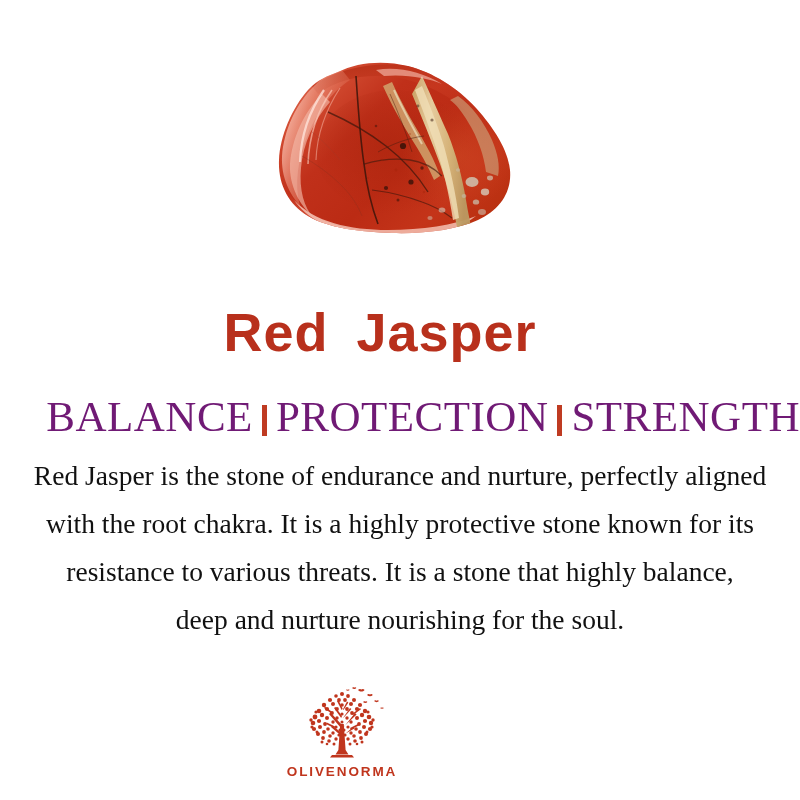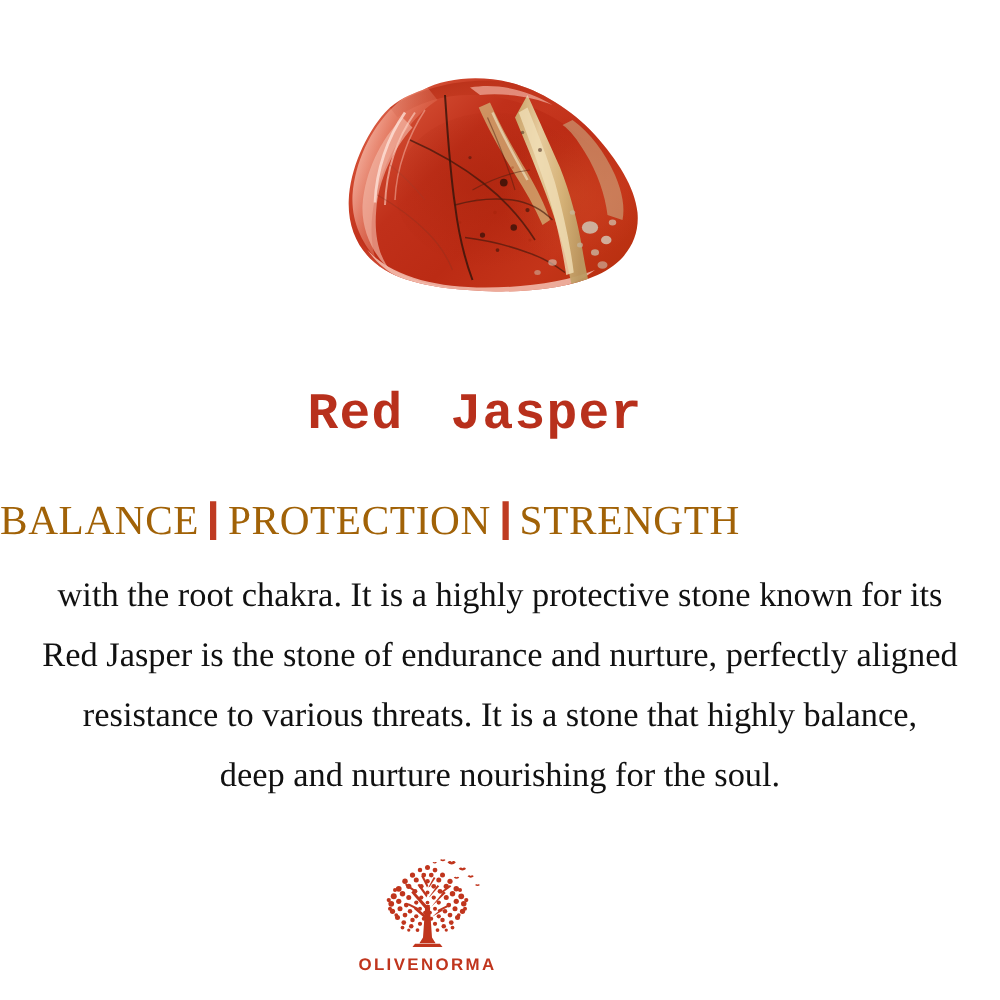--- a/index.html
+++ b/index.html
@@ -37,42 +37,42 @@
 
   .stone-svg { display: block; width: 100%; height: 100%; }
 
   
   .title {
     position: absolute;
     top: 296px;
     left: 0;
     width: 760px;
     text-align: center;
-    font-family: Liberation Mono, monospace;
+    font-family: Liberation Sans, sans-serif;
     font-weight: bold;
-    font-size: 41px;
+    font-size: 54px;
     line-height: 72px;
     letter-spacing: 1px;
     color: #b8301c;
     word-spacing: 12px;
   }
 
   
   .subtitle {
     position: absolute;
     top: 396px;
     left: 0;
     width: 800px;
-    text-align: left;
+    text-align: right;
     font-family: "Liberation Serif", serif;
     font-weight: normal;
-    font-size: 33px;
+    font-size: 43px;
     line-height: 42px;
     letter-spacing: 0.5px;
-    color: #a16207;
+    color: #701a75;
     white-space: nowrap;
   }
 
   .subtitle .kw { display: inline; }
 
   .subtitle .sep {
     display: inline-block;
     width: 5px;
     height: 31px;
     background: #bf3b22;
@@ -258,22 +258,22 @@
     </svg>
   </div>
 
   <h1 class="title">Red  Jasper</h1>
 
   <div class="subtitle">
     <span class="kw">BALANCE</span><span class="sep"></span><span class="kw">PROTECTION</span><span class="sep"></span><span class="kw">STRENGTH</span>
   </div>
 
   <div class="body-copy">
+    <span class="line">Red Jasper is the stone of endurance and nurture, perfectly aligned</span>
     <span class="line">with the root chakra. It is a highly protective stone known for its</span>
-    <span class="line">Red Jasper is the stone of endurance and nurture, perfectly aligned</span>
     <span class="line">resistance to various threats. It is a stone that highly balance,</span>
     <span class="line">deep and nurture nourishing for the soul.</span>
   </div>
 
   <div class="logo">
     <svg class="logo-mark" viewBox="0 0 92 78" xmlns="http://www.w3.org/2000/svg">
       <g fill="#c0351d">
 
         <path d="M44.2,40 L47.8,40 L49.6,66 L52.5,70.5 L39.5,70.5 L42.4,66 Z"></path>
 

